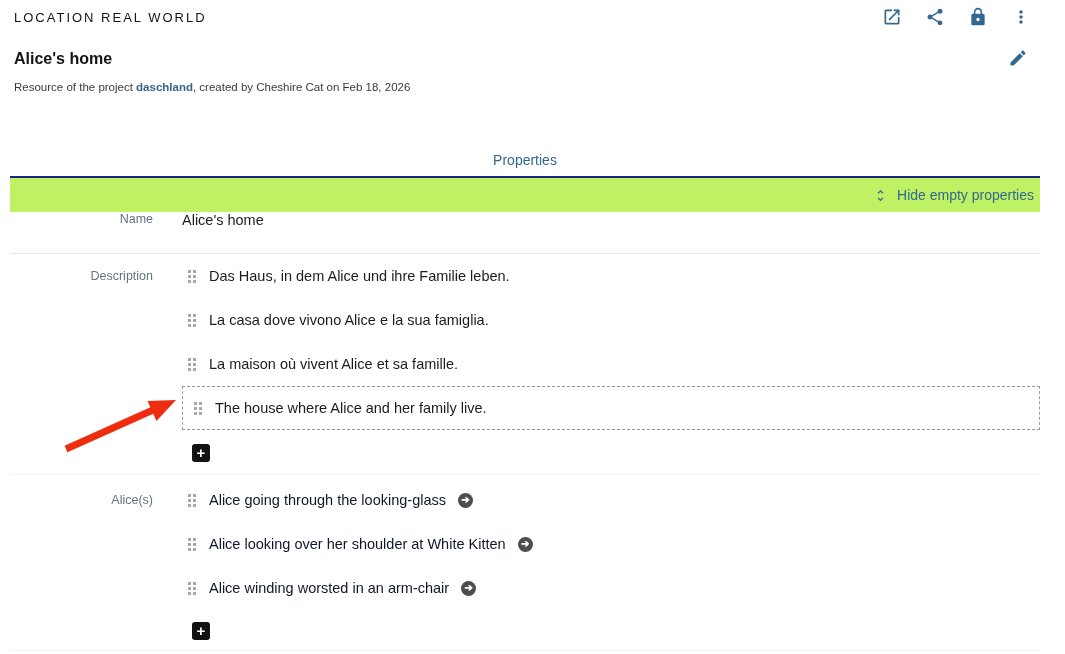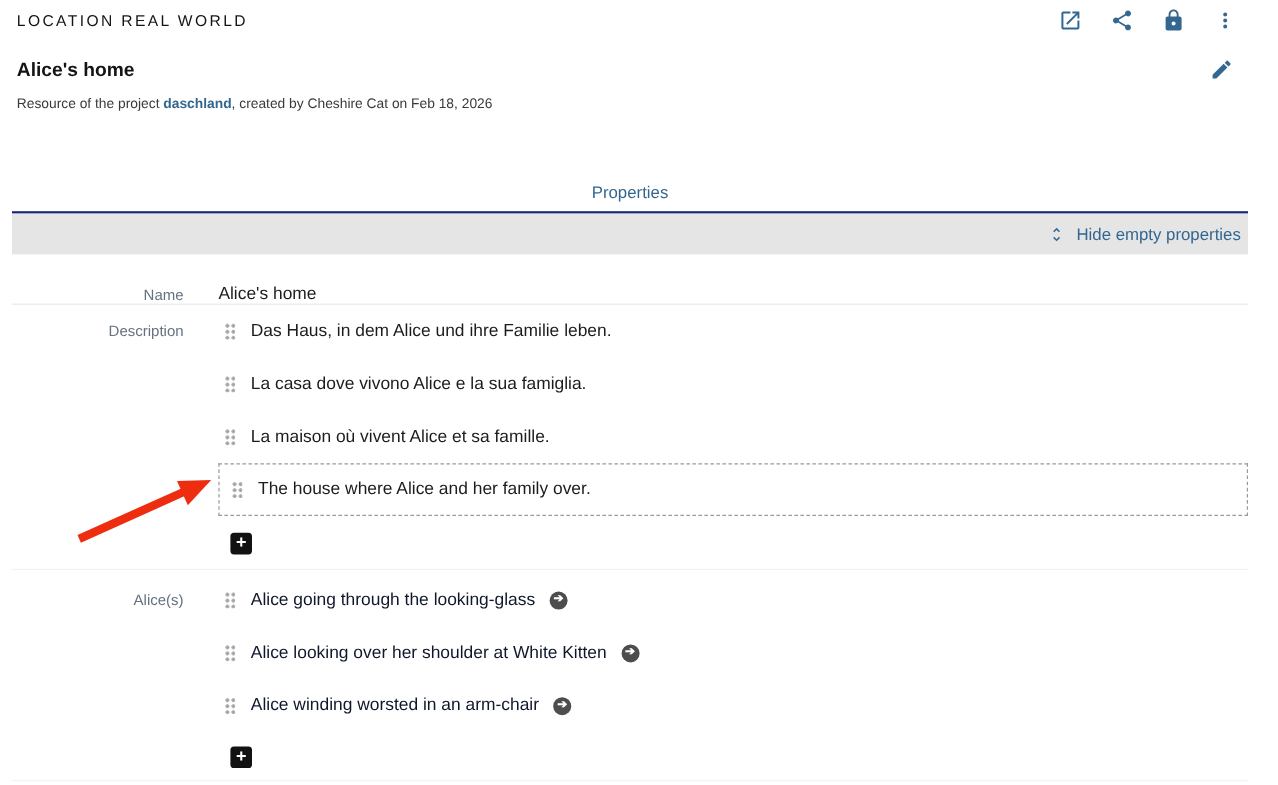--- a/index.html
+++ b/index.html
@@ -15,31 +15,31 @@
   .edit-btn { position:absolute; right:36px; top:47px; }
   .subtitle { position:absolute; left:14px; top:81px; font-size:11.5px; color:#3a3a3a; }
   .subtitle a { color:#336790; font-weight:700; text-decoration:none; cursor:pointer; }
 
   
   .tab-row { position:absolute; left:10px; top:148px; width:1030px; text-align:center; }
   .tab { display:inline-block; font-size:14px; color:#336790; padding:4px 12px; cursor:pointer; }
   .tab-underline { position:absolute; left:10px; top:176px; width:1030px; height:2px; background:#1a237e; }
 
   
-  .toolbar { position:absolute; left:10px; top:178px; width:1030px; height:34px; background:#e5e5e5; display:flex; justify-content:flex-end; align-items:center; padding-right:6px; }
+  .toolbar { position:absolute; left:10px; top:178px; width:1030px; height:34px; background:#bef264; display:flex; justify-content:flex-end; align-items:center; padding-right:6px; }
   .hide-empty { display:flex; align-items:center; gap:9px; background:none; border:none; cursor:pointer; color:#336790; font-size:14px; font-family:"Liberation Sans",sans-serif; }
   .hide-empty svg { width:15px; height:15px; fill:#336790; }
 
   
   .props { position:absolute; left:10px; top:212px; width:1030px; }
   .prop-section { display:flex; }
   .plabel { width:143px; flex:0 0 143px; text-align:right; font-size:12.5px; font-weight:500; color:#66727f; }
   .pvalues { flex:1; margin-left:29px; }
 
-  .name-row { height:42px; align-items:flex-end; border-bottom:1px solid #dfeaf3; }
+  .name-row { height:42px; align-items:flex-start; border-bottom:1px solid #dfeaf3; }
   .name-row .plabel { padding-top:0; }
   .name-value { font-size:14.5px; color:#1c1c1c; }
 
   .desc-row { padding-top:0; border-bottom:1px solid #eef3f7; padding-bottom:12px;justify-content:center; }
   .desc-row .plabel, .img-row .plabel { padding-top:15px; }
 
   .value-item { height:44px; display:flex; align-items:center; padding-left:5px; }
   .value-item .vtext { margin-left:13px; font-size:14.5px; color:#1c1c1c; }
   .value-item.dashed { border:1.5px dashed #9a9a9a; padding-left:10px; margin-right:0; }
 
@@ -129,21 +129,21 @@
       <div class="value-item">
         <span class="drag"></span>
         <span class="vtext">La casa dove vivono Alice e la sua famiglia.</span>
       </div>
       <div class="value-item">
         <span class="drag"></span>
         <span class="vtext">La maison où vivent Alice et sa famille.</span>
       </div>
       <div class="value-item dashed">
         <span class="drag"></span>
-        <span class="vtext">The house where Alice and her family over.</span>
+        <span class="vtext">The house where Alice and her family live.</span>
       </div>
       <div class="add-row">
         <button class="add-btn">+</button>
       </div>
     </div>
   </section>
 
   <section class="prop-section img-row">
     <div class="plabel">Alice(s)</div>
     <div class="pvalues">

